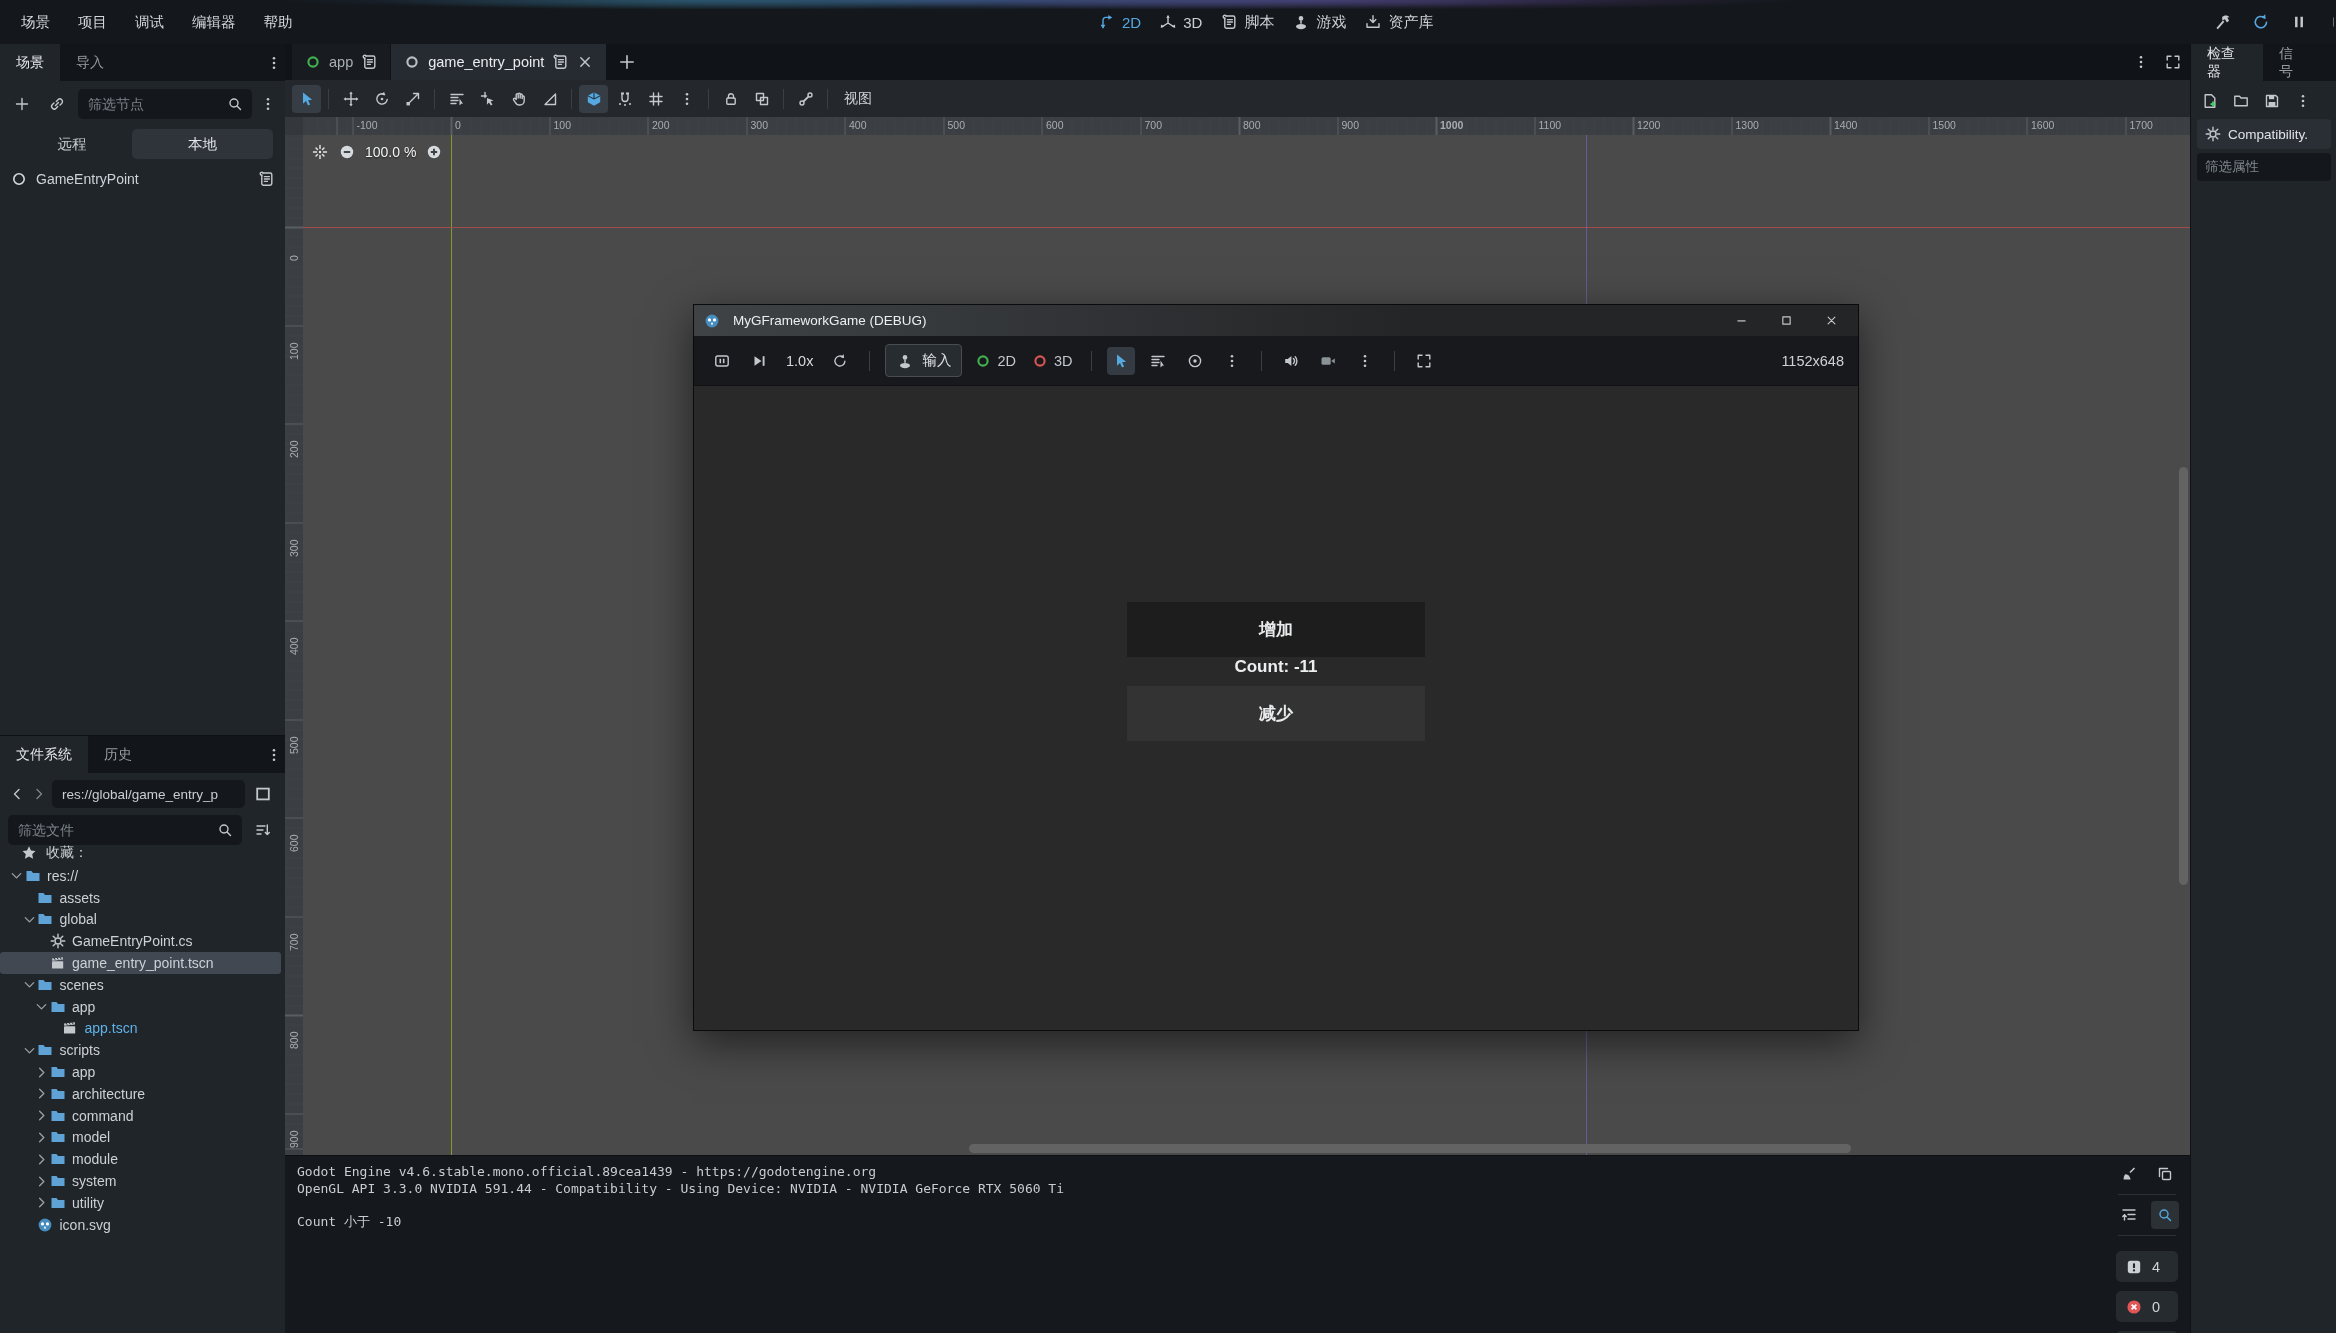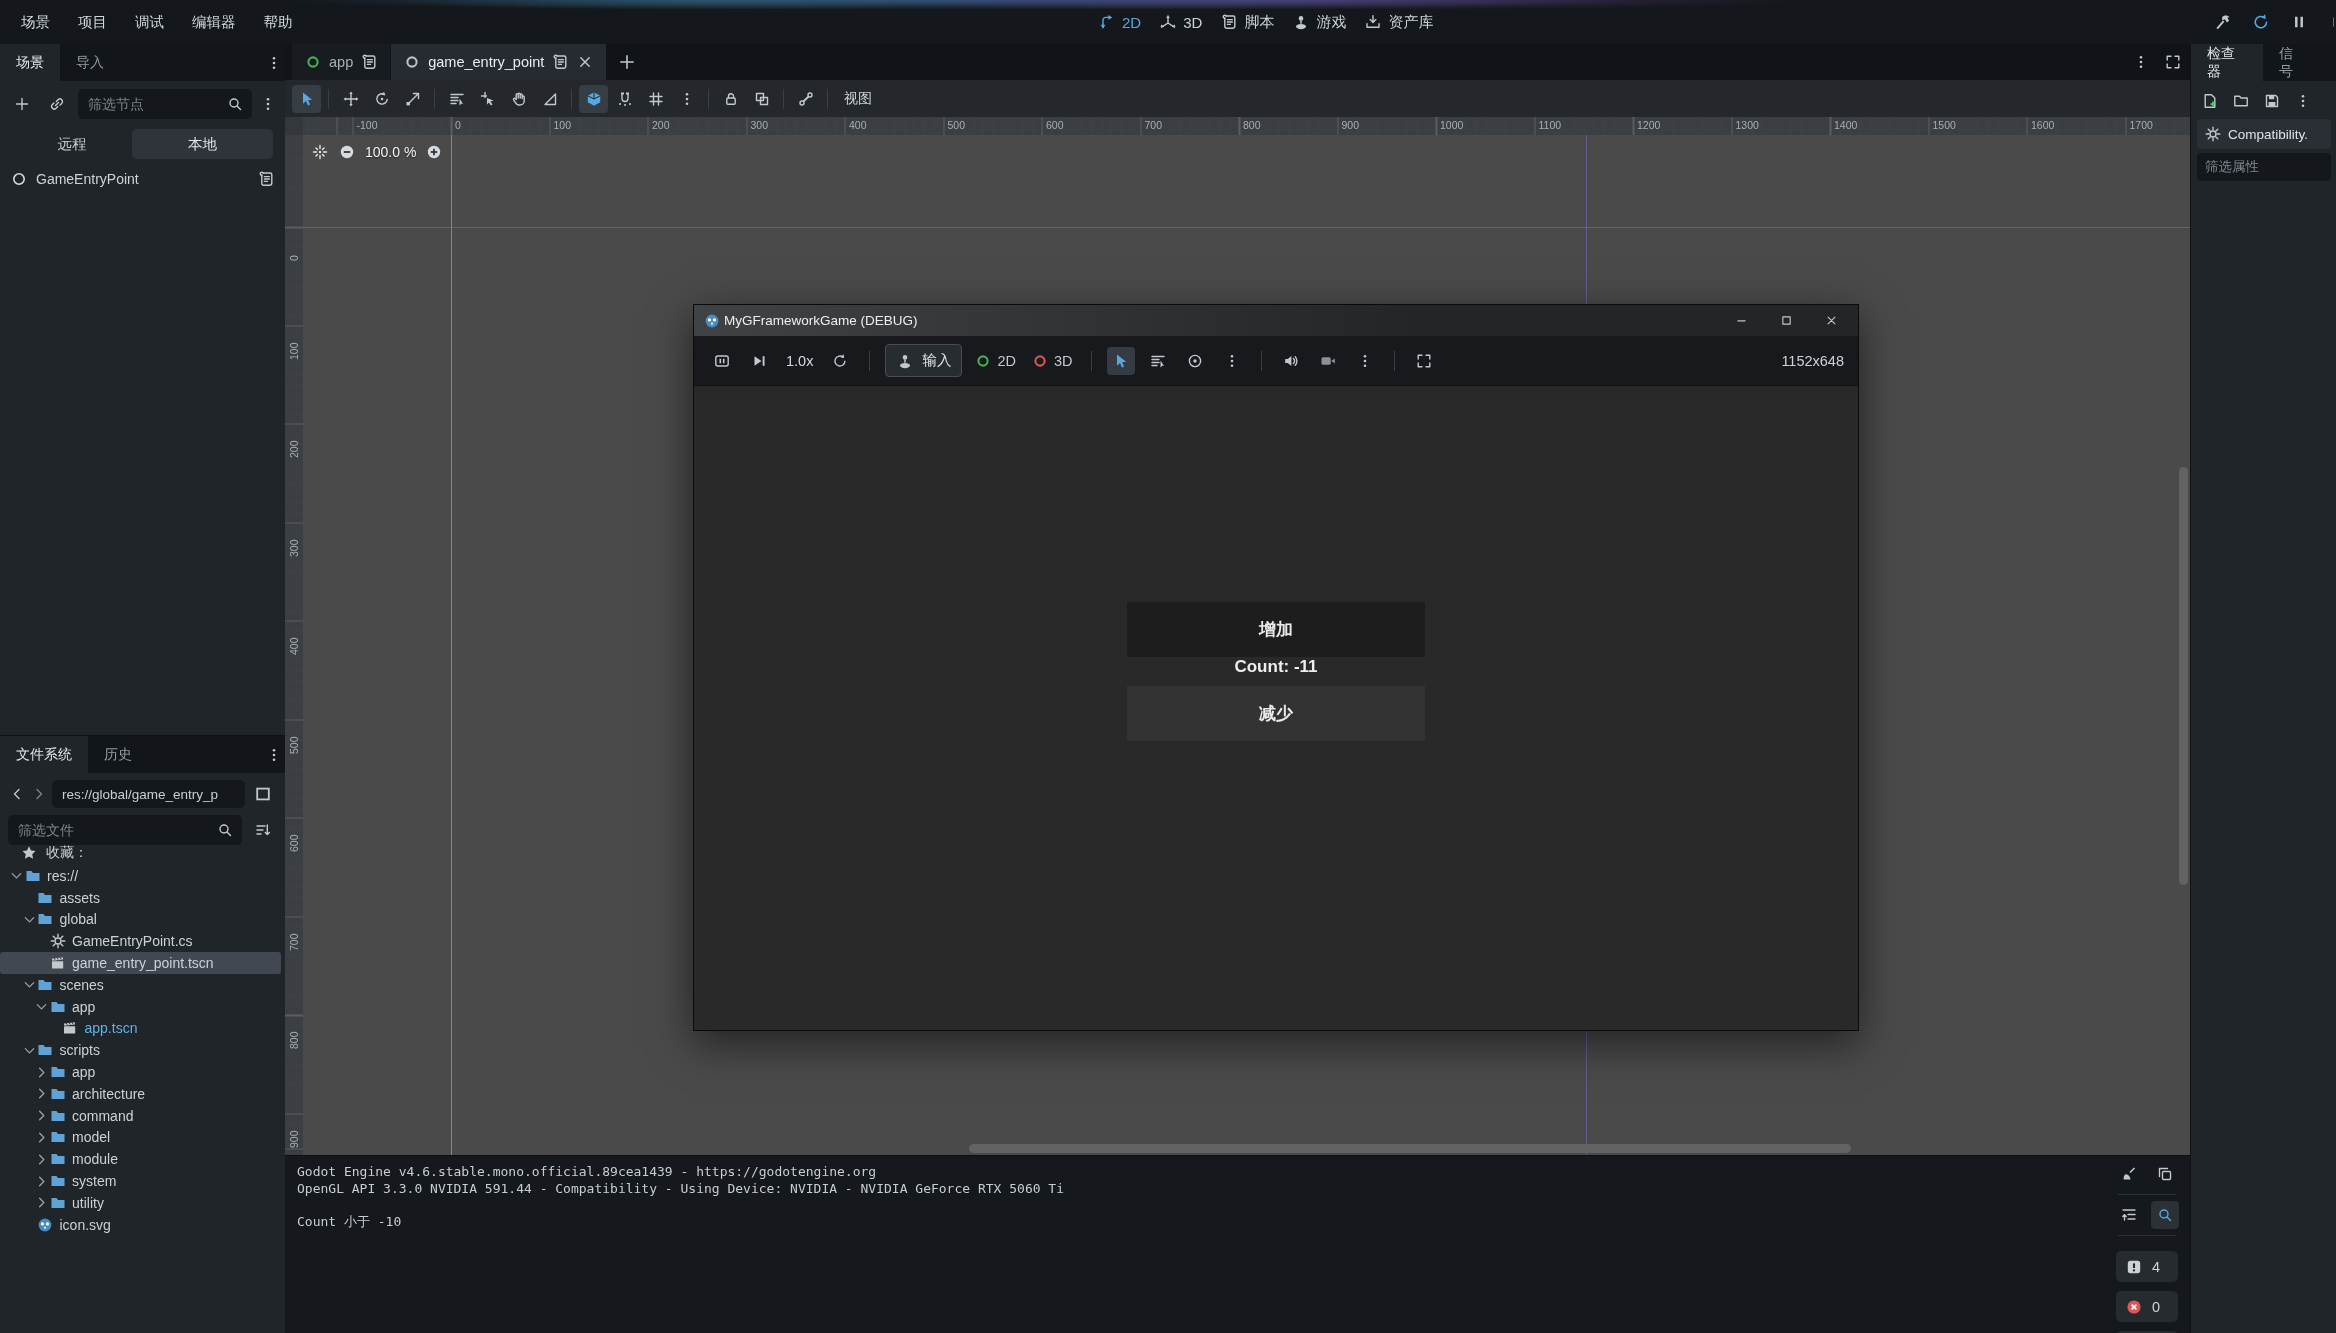--- a/index.html
+++ b/index.html
@@ -95,21 +95,21 @@
   .axis-y{position:absolute;left:148px;top:0;bottom:0;width:1.4px;background:var(--axis-y);opacity:.9;}
   .axis-x{position:absolute;top:92px;left:0;right:0;height:1.4px;background:var(--axis-x);opacity:.85;}
   .vp-bound{position:absolute;left:1283px;top:0;bottom:0;width:1.2px;background:var(--vp-bound);opacity:.55;}
   .zoomctl{position:absolute;left:8px;top:8px;display:flex;align-items:center;gap:9px;color:#f2f4f5;font-size:14px;z-index:4;text-shadow:0 1px 2px rgba(0,0,0,.6);}
   .zoomctl .ic{color:#e8eaeb;}
   .hscroll{position:absolute;left:666px;bottom:2px;width:882px;height:9px;background:#636363;border-radius:5px;}
   .vscroll{position:absolute;right:2px;top:332px;width:9px;height:418px;background:#636363;border-radius:5px;}
   
   .game-window{position:absolute;left:390px;top:169px;width:1164px;height:725px;display:flex;flex-direction:column;
      background:#292929;border:1px solid #0a0b0c;box-shadow:0 12px 40px rgba(0,0,0,.55);z-index:5;}
-  .gw-title{height:31px;background:linear-gradient(to right,#404346,#232527 62%);display:flex;align-items:center;gap:3px;padding:0 9px;font-size:13.5px;color:#eceeef;flex:none;}
+  .gw-title{height:31px;background:linear-gradient(to right,#404346,#232527 62%);display:flex;align-items:center;gap:12px;padding:0 9px;font-size:13.5px;color:#eceeef;flex:none;}
   .gw-ctrl{margin-left:auto;display:flex;align-items:center;gap:27px;padding-right:9px;color:#d4d7da;}
   .gw-toolbar{height:49px;background:#17191c;border-bottom:1px solid #0f1113;display:flex;align-items:center;gap:9px;padding:0 14px;color:#c3c8cc;flex:none;}
   .gw-speed{font-size:14.5px;color:#d6dade;margin:0 4px;}
   .gw-toggle{display:flex;align-items:center;gap:8px;height:31px;padding:0 10px;background:#272c31;border:1px solid #474d53;border-radius:4px;font-size:14.5px;color:#e3e6e9;}
   .gw-pick{display:flex;align-items:center;gap:5px;font-size:14.5px;margin:0 3px;}
   .ring-green{color:var(--success);}
   .ring-red{color:#d95454;}
   .gw-res{margin-left:auto;font-size:14.5px;color:#ced2d6;}
   .gw-content{flex:1;position:relative;background:#292929;}
   .gw-btn{position:absolute;left:50%;transform:translateX(-50%);width:298px;height:55px;display:flex;align-items:center;justify-content:center;font-size:17px;font-weight:bold;color:#e8eaec;}
@@ -781,21 +781,21 @@
           <span class="hlabel" style="left: 152px;">0</span>
           <span class="hlabel" style="left: 250.5px;">100</span>
           <span class="hlabel" style="left: 349px;">200</span>
           <span class="hlabel" style="left: 447.5px;">300</span>
           <span class="hlabel" style="left: 546px;">400</span>
           <span class="hlabel" style="left: 644.5px;">500</span>
           <span class="hlabel" style="left: 743px;">600</span>
           <span class="hlabel" style="left: 841.5px;">700</span>
           <span class="hlabel" style="left: 940px;">800</span>
           <span class="hlabel" style="left: 1038.5px;">900</span>
-          <span class="hlabel" style="left: 1137px;">1000</span>
+          <span class="hlabel" style="left: 1137px; font-weight: bold;">1000</span>
           <span class="hlabel" style="left: 1235.5px;">1100</span>
           <span class="hlabel" style="left: 1334px;">1200</span>
           <span class="hlabel" style="left: 1432.5px;">1300</span>
           <span class="hlabel" style="left: 1531px;">1400</span>
           <span class="hlabel" style="left: 1629.5px;">1500</span>
           <span class="hlabel" style="left: 1728px;">1600</span>
           <span class="hlabel" style="left: 1826.5px;">1700</span>
         </div>
       <div class="ruler-v" id="ruler-v">
           <span class="vlabel" style="top: 126px;">0</span>

